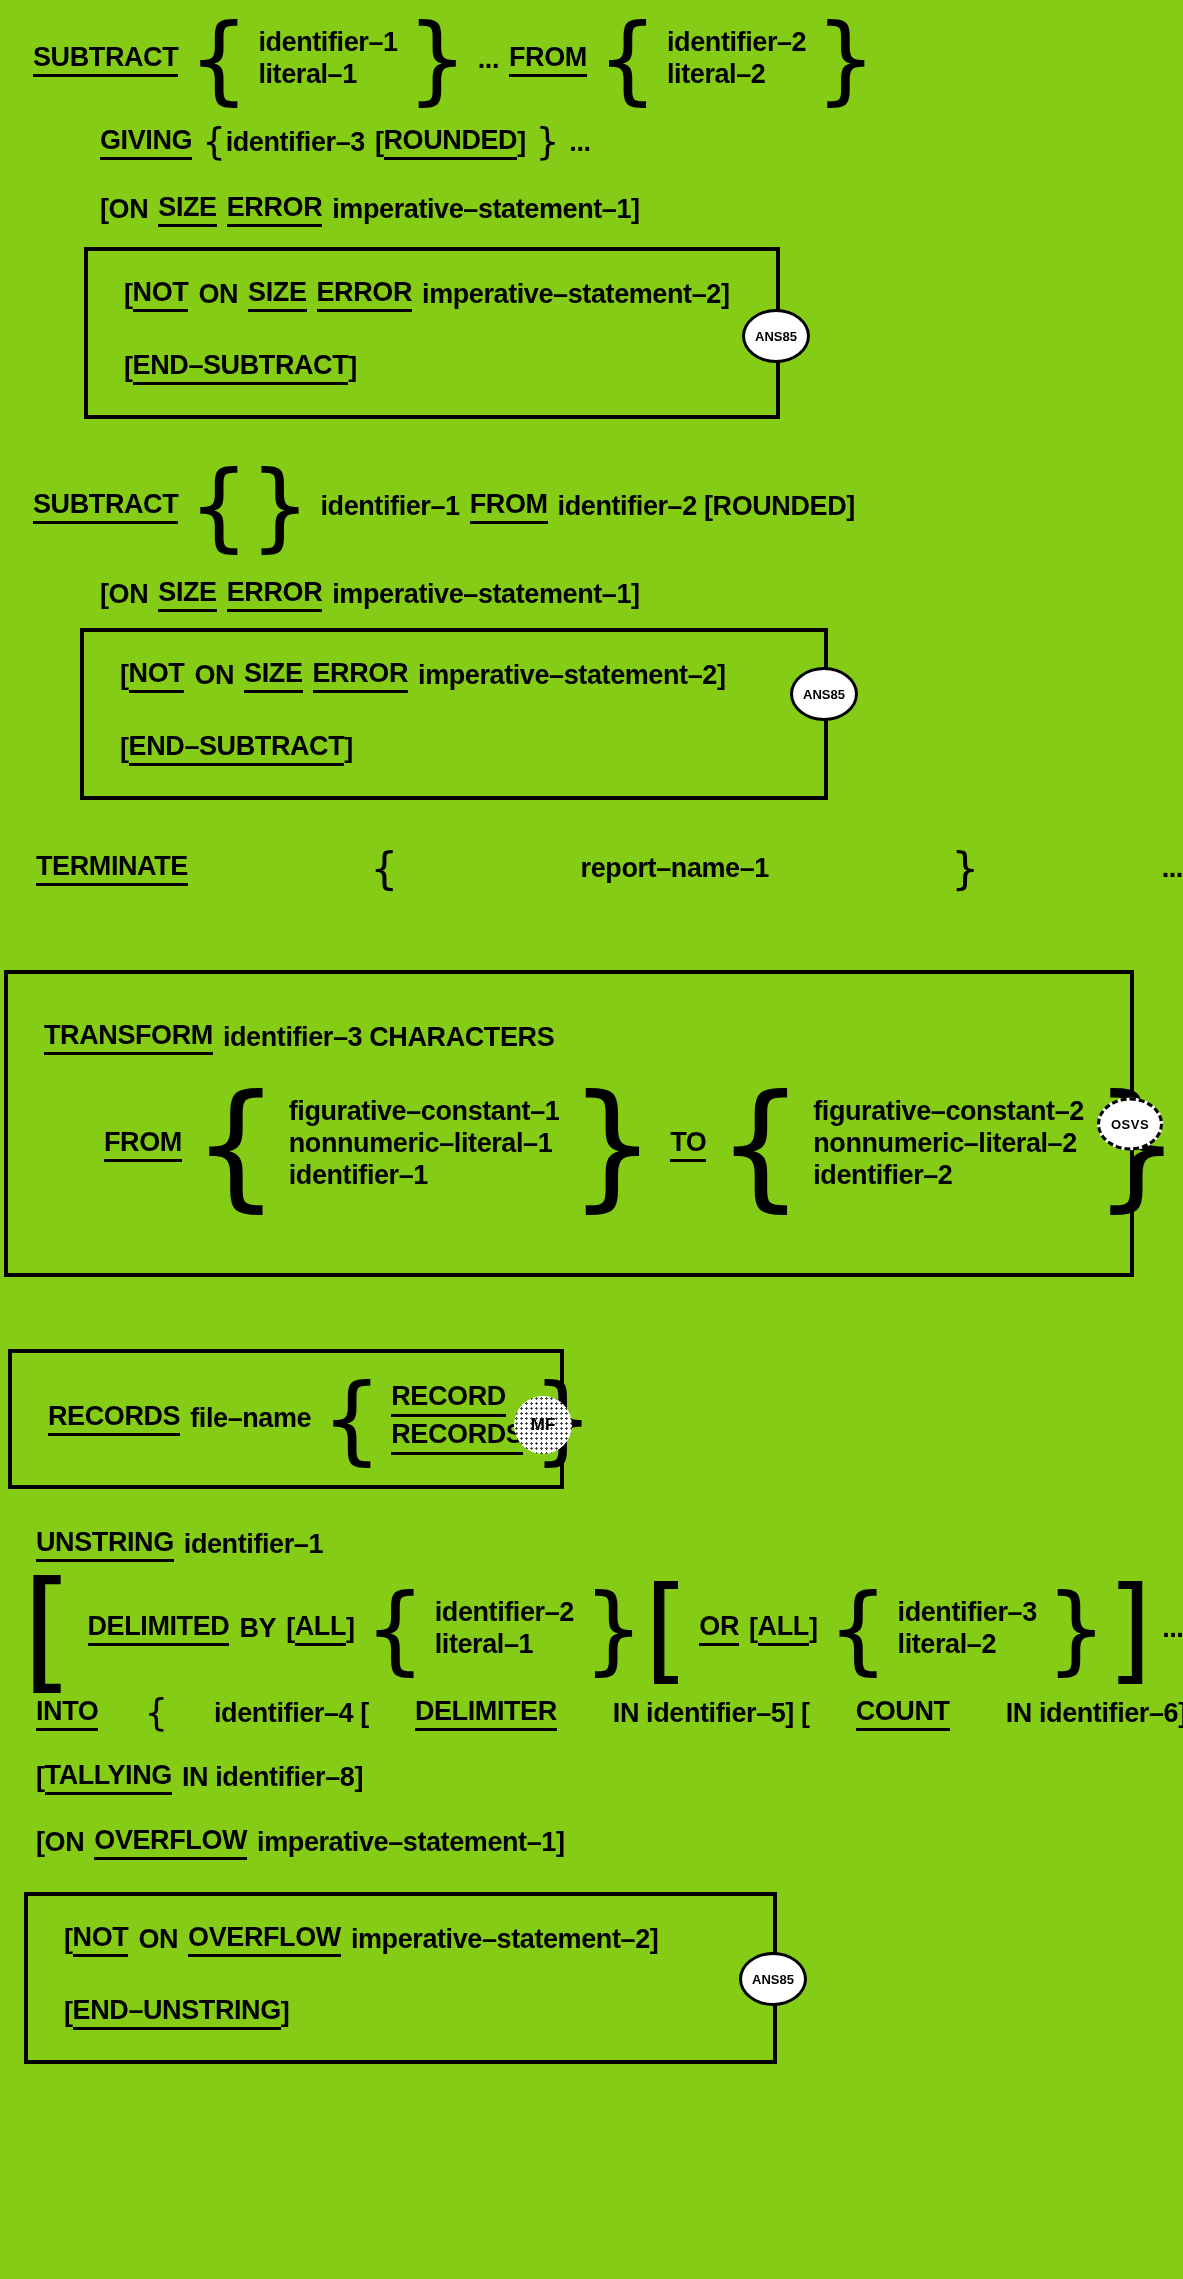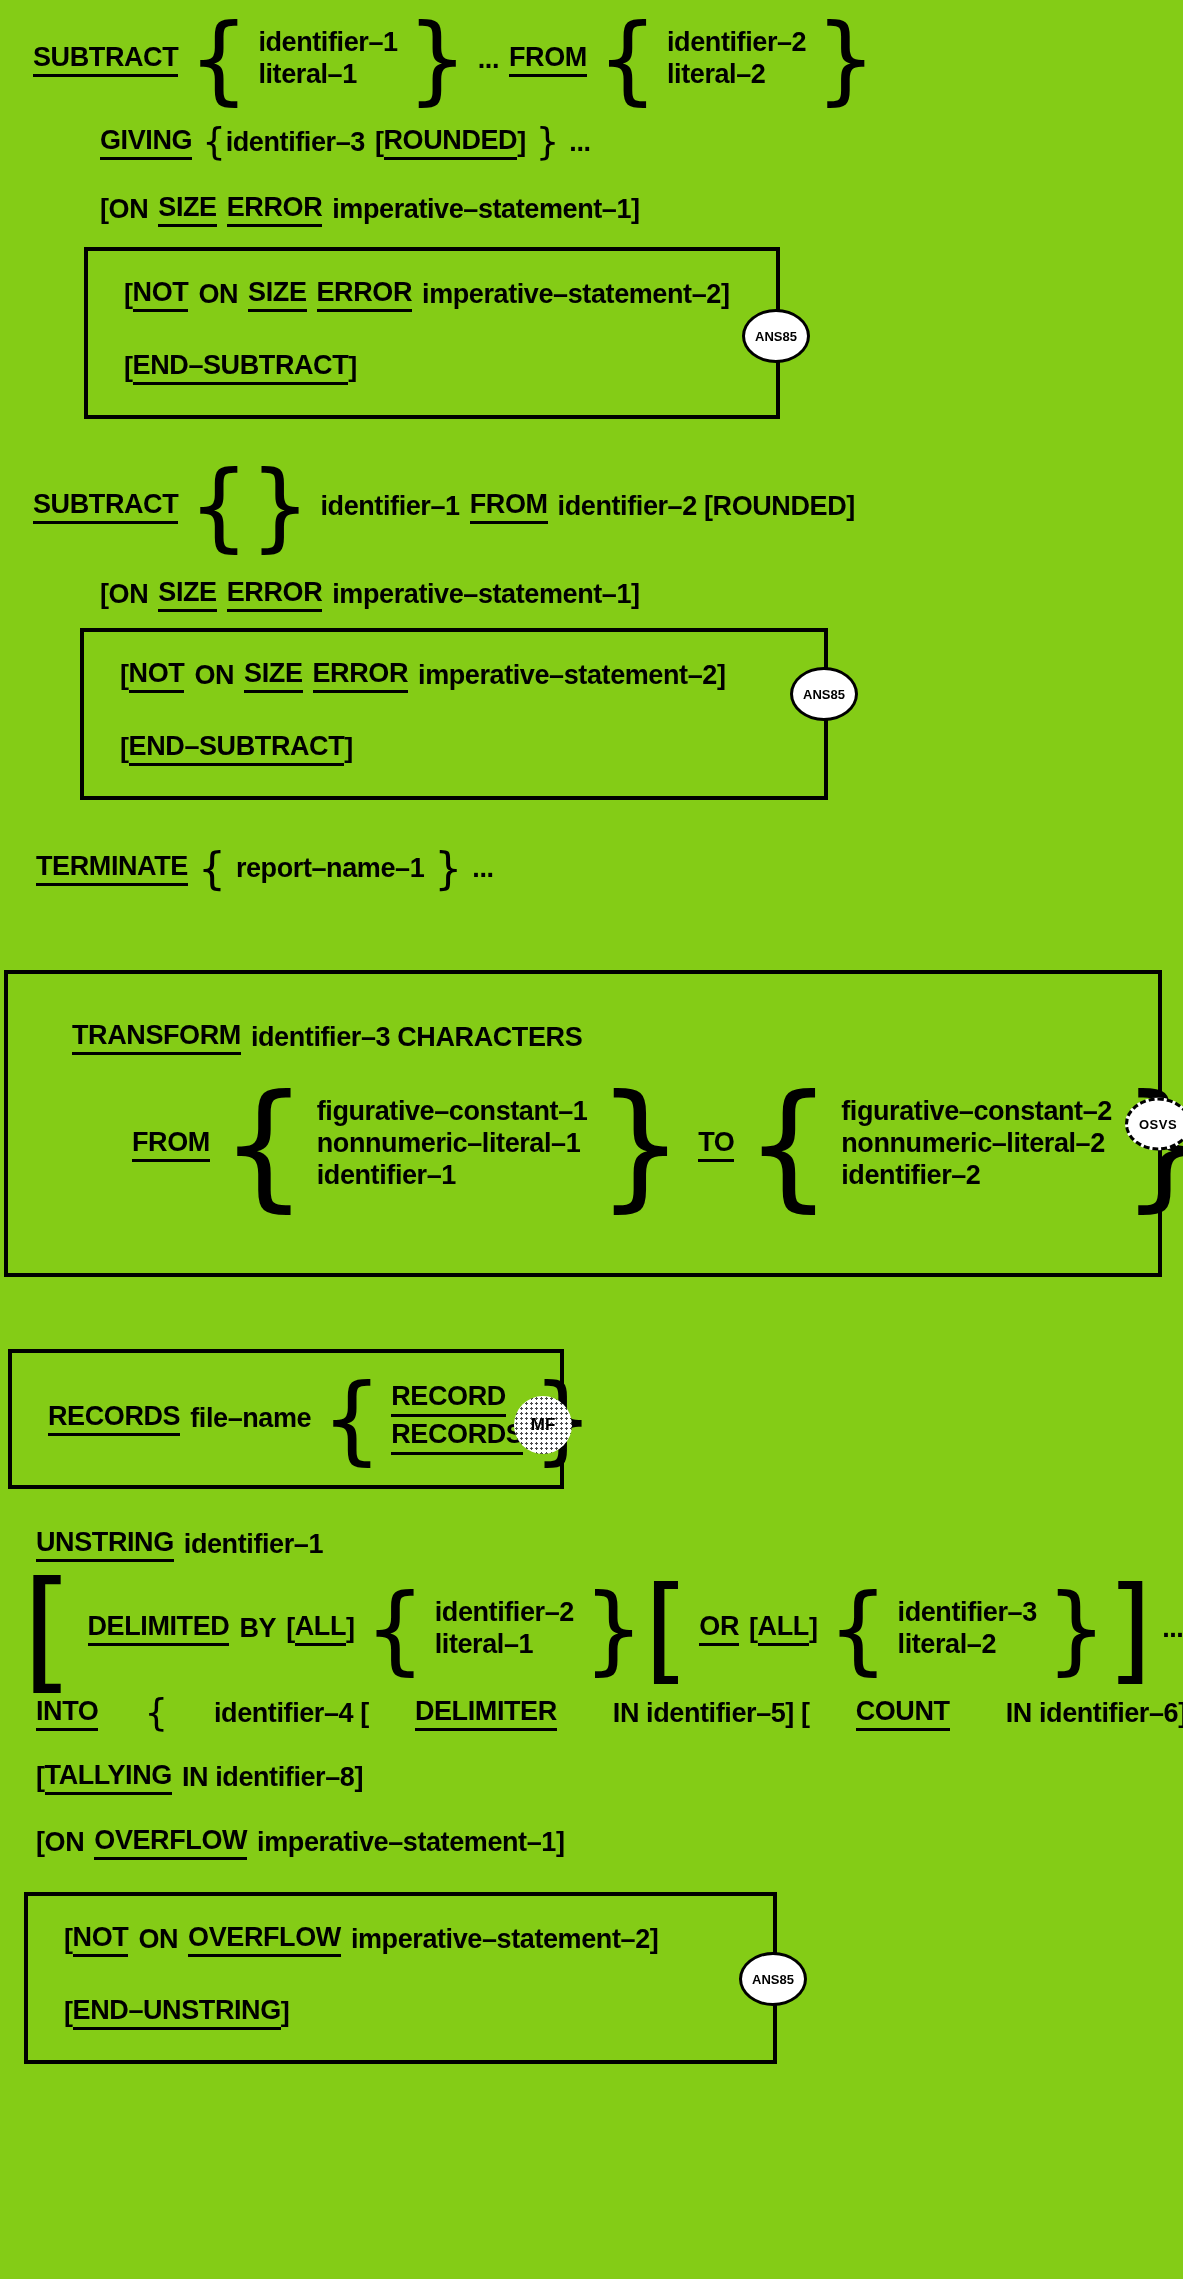--- a/index.html
+++ b/index.html
@@ -45,22 +45,22 @@
   }
   
   .l-subtract1{margin:22px 0 0 33px;}
   .l-giving{margin:26px 0 0 100px;}
   .l-onsize1{margin:30px 0 0 100px;}
   .box1{margin:20px 0 0 84px;width:688px;}
   .l-subtract2{margin:50px 0 0 33px;}
   .l-onsize2{margin:34px 0 0 100px;}
   .box2{margin:16px 0 0 80px;width:740px;}
   .l-suppress{margin:104px 0 0 36px;}
-  .l-terminate{margin:44px 0 0 36px;}
-  .box-transform{margin:78px 0 0 4px;width:1122px;padding-left:28px;}
+  .l-terminate{margin:44px 0 0 36px;justify-content:space-between;}
+  .box-transform{margin:78px 0 0 4px;width:1122px;}
   .transform-inner{padding:46px 0 76px 36px;}
   .l-transform-from{margin:36px 0 0 60px;}
   .box-unlock{margin:72px 0 0 8px;width:548px;}
   .unlock-inner{padding:28px 0 28px 36px;}
   .l-unstring{margin:38px 0 0 36px;}
   .l-delimited{margin:16px 0 0 22px;}
   .l-into{margin:14px 0 0 36px;gap:46px;}
   .l-pointer{margin:22px 0 0 36px;}
   .l-tallying{margin:26px 0 0 36px;}
   .l-overflow{margin:30px 0 0 36px;}

